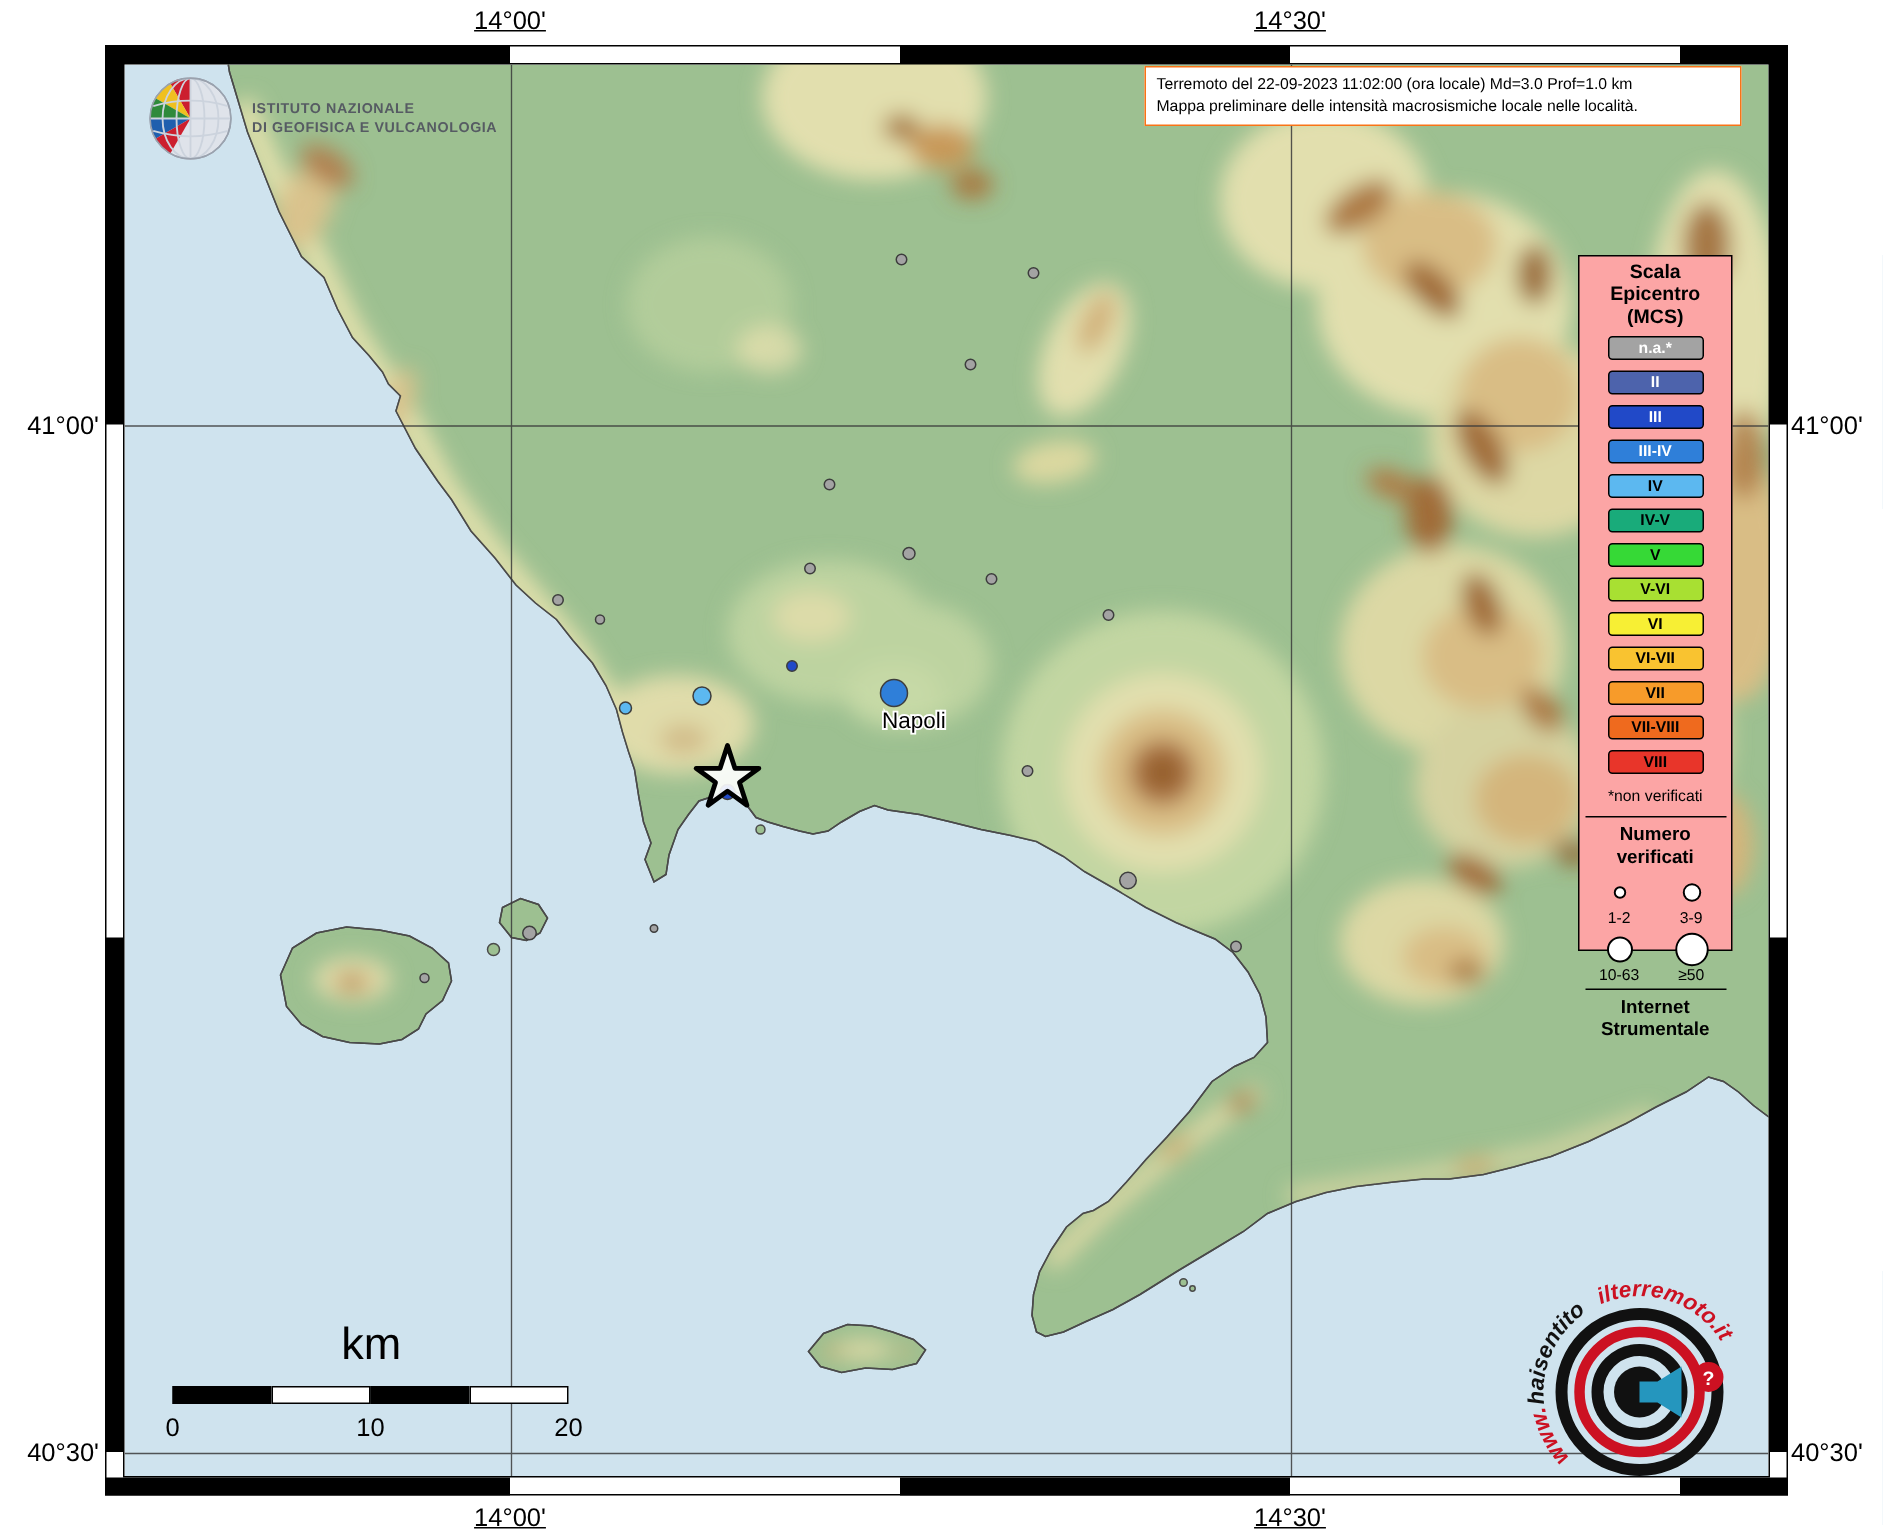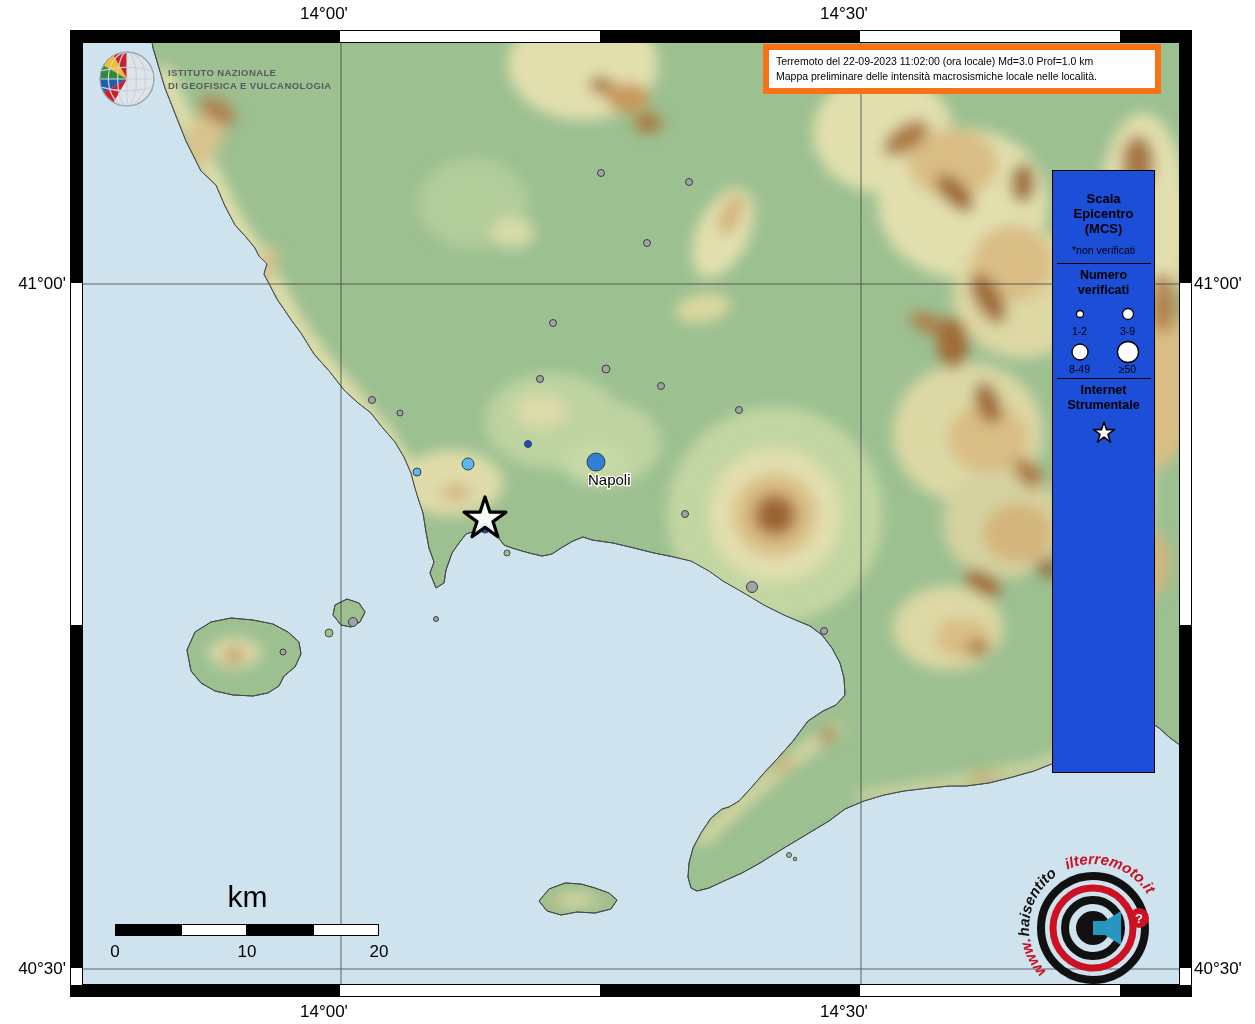--- a/index.html
+++ b/index.html
@@ -1,41 +1,41 @@
 <!DOCTYPE html>
 <html><head>
 <meta charset="utf-8">
 <style>
   * { margin:0; padding:0; box-sizing:border-box; }
   body { background:#ffffff; font-family:"Liberation Sans", sans-serif; }
   .stage { position:relative; width:1255px; height:1024px; background:#ffffff; overflow:hidden; }
 
   .axis-label { position:absolute; font-size:17px; color:#000; width:80px; }
-  .ax-c { text-align:left; }
+  .ax-c { text-align:center;text-decoration:underline; }
   .ax-r { text-align:right; width:64px; }
   .ax-l { text-align:left; width:64px; }
 
   .frame-outer { position:absolute; left:70px; top:30px; width:1122px; height:967px; border:1px solid #000; }
   .frame-inner { position:absolute; left:82px; top:42px; width:1098px; height:943px; border:1px solid #000; }
   .fseg { position:absolute; background:#000; }
 
   .map-area { position:absolute; left:83px; top:43px; width:1096px; height:941px; overflow:hidden; }
   .city-label { font-family:"Liberation Sans", sans-serif; font-size:15px; fill:#000;
                 paint-order:stroke; stroke:#ffffff; stroke-width:2.5px; }
 
   .info-box { position:absolute; left:763px; top:44px; width:398px; background:#fff;
-              border:6px solid #f97316; padding:4px 7px; font-size:10.5px; line-height:15px;
+              border:1px solid #f97316; padding:4px 7px; font-size:10.5px; line-height:15px;
               color:#000; white-space:nowrap; overflow:hidden; }
 
   .ingv { position:absolute; left:98px; top:50px; display:flex; align-items:center; gap:12px; }
   .ingv-text { font-size:9.5px; letter-spacing:0.4px; color:#565b63; line-height:13px; font-weight:bold; }
 
-  .legend { position:absolute; left:1052px; top:170px; width:103px; height:603px; background:#1d4ed8;
+  .legend { position:absolute; left:1052px; top:170px; width:103px; height:464px; background:#fca5a5;
             border:1px solid #000; display:flex; flex-direction:column; align-items:center;
-            padding:20px 3px 4px 3px; }
+            padding:2px 3px 4px 3px; }
   .legend-title { font-size:13px; font-weight:bold; text-align:center; line-height:15px; margin-bottom:6px; }
   .swatch { width:64px; height:16px; border:1px solid #000; border-radius:3px; font-size:10.5px;
             font-weight:bold; line-height:14px; text-align:center; margin:0 auto 7px auto; }
   .legend-foot { font-size:10.5px; margin:2px 0 4px 0; }
   .legend-div { width:94px; border-top:1px solid #000; margin:3px 0 4px 0; }
   .legend-subtitle { font-size:12.5px; font-weight:bold; text-align:center; line-height:15px; }
   .quest-grid { display:grid; grid-template-columns:1fr 1fr; width:96px; margin-top:4px; row-gap:3px; }
   .qcell { display:flex; flex-direction:column; align-items:center; }
   .qlabel { font-size:10.5px; margin-top:-1px; }
   .legend-star { margin-top:6px; }
@@ -261,20 +261,35 @@
       <div>DI GEOFISICA E VULCANOLOGIA</div>
     </div>
   </div>
 
   <div class="legend">
     <div class="legend-title">
       <div>Scala</div>
       <div>Epicentro</div>
       <div>(MCS)</div>
     </div>
+    <div id="mcs-swatches">
+        <div class="swatch" style="background: rgb(163, 163, 163); color: rgb(255, 255, 255);">n.a.*</div>
+        <div class="swatch" style="background: rgb(77, 99, 172); color: rgb(255, 255, 255);">II</div>
+        <div class="swatch" style="background: rgb(33, 73, 200); color: rgb(255, 255, 255);">III</div>
+        <div class="swatch" style="background: rgb(47, 127, 217); color: rgb(255, 255, 255);">III-IV</div>
+        <div class="swatch" style="background: rgb(92, 184, 240); color: rgb(0, 0, 0);">IV</div>
+        <div class="swatch" style="background: rgb(25, 171, 122); color: rgb(0, 0, 0);">IV-V</div>
+        <div class="swatch" style="background: rgb(54, 217, 54); color: rgb(0, 0, 0);">V</div>
+        <div class="swatch" style="background: rgb(168, 224, 50); color: rgb(0, 0, 0);">V-VI</div>
+        <div class="swatch" style="background: rgb(247, 239, 52); color: rgb(0, 0, 0);">VI</div>
+        <div class="swatch" style="background: rgb(249, 195, 48); color: rgb(0, 0, 0);">VI-VII</div>
+        <div class="swatch" style="background: rgb(247, 155, 42); color: rgb(0, 0, 0);">VII</div>
+        <div class="swatch" style="background: rgb(239, 106, 30); color: rgb(0, 0, 0);">VII-VIII</div>
+        <div class="swatch" style="background: rgb(232, 53, 42); color: rgb(0, 0, 0);">VIII</div>
+      </div>
     <div class="legend-foot">*non verificati</div>
     <div class="legend-div"></div>
     <div class="legend-subtitle">
       <div>Numero</div>
       <div>verificati</div>
     </div>
     <div id="quest-grid" class="quest-grid">
         <div class="qcell">
           <svg width="26" height="24">
             <circle cx="13" cy="12" r="3.5" fill="#fff" stroke="#000" stroke-width="1.3"></circle>
@@ -284,21 +299,21 @@
         <div class="qcell">
           <svg width="26" height="24">
             <circle cx="13" cy="12" r="5.5" fill="#fff" stroke="#000" stroke-width="1.3"></circle>
           </svg>
           <div class="qlabel">3-9</div>
         </div>
         <div class="qcell">
           <svg width="26" height="24">
             <circle cx="13" cy="12" r="8" fill="#fff" stroke="#000" stroke-width="1.3"></circle>
           </svg>
-          <div class="qlabel">8-49</div>
+          <div class="qlabel">10-63</div>
         </div>
         <div class="qcell">
           <svg width="26" height="24">
             <circle cx="13" cy="12" r="10.5" fill="#fff" stroke="#000" stroke-width="1.3"></circle>
           </svg>
           <div class="qlabel">≥50</div>
         </div>
       </div>
     <div class="legend-div"></div>
     <div class="legend-subtitle">

